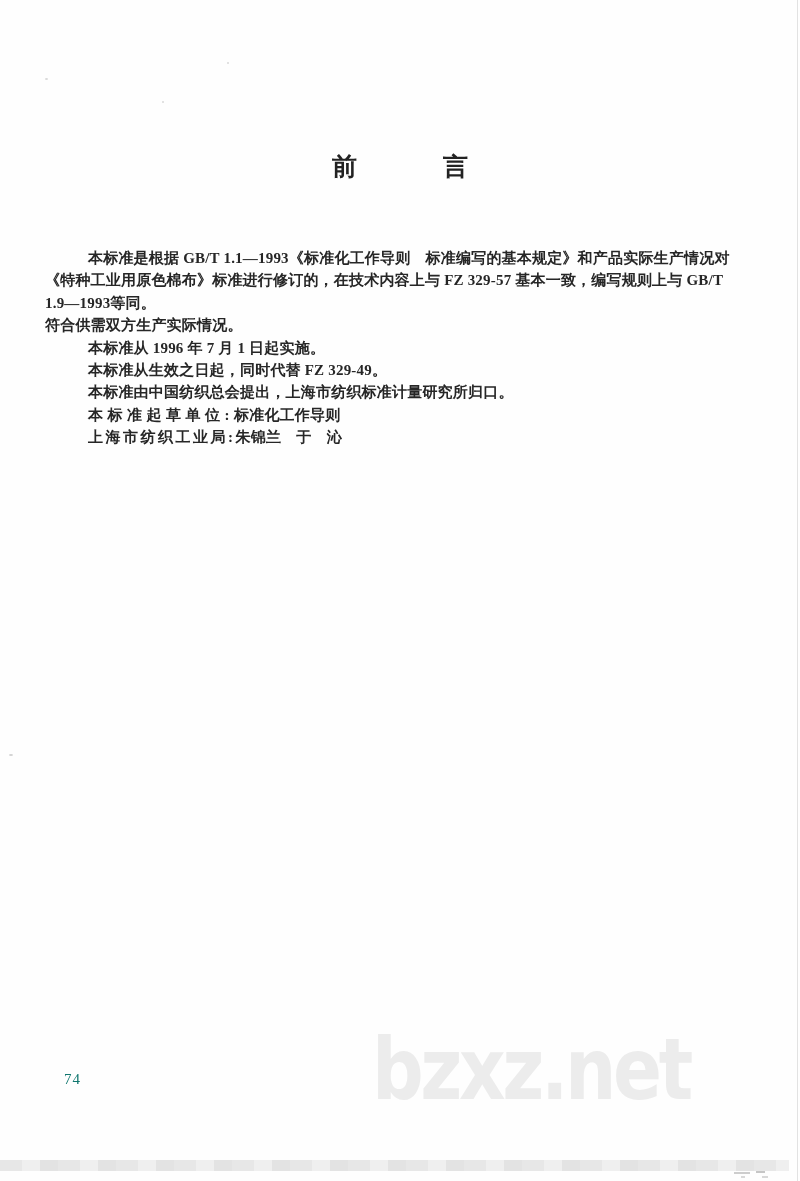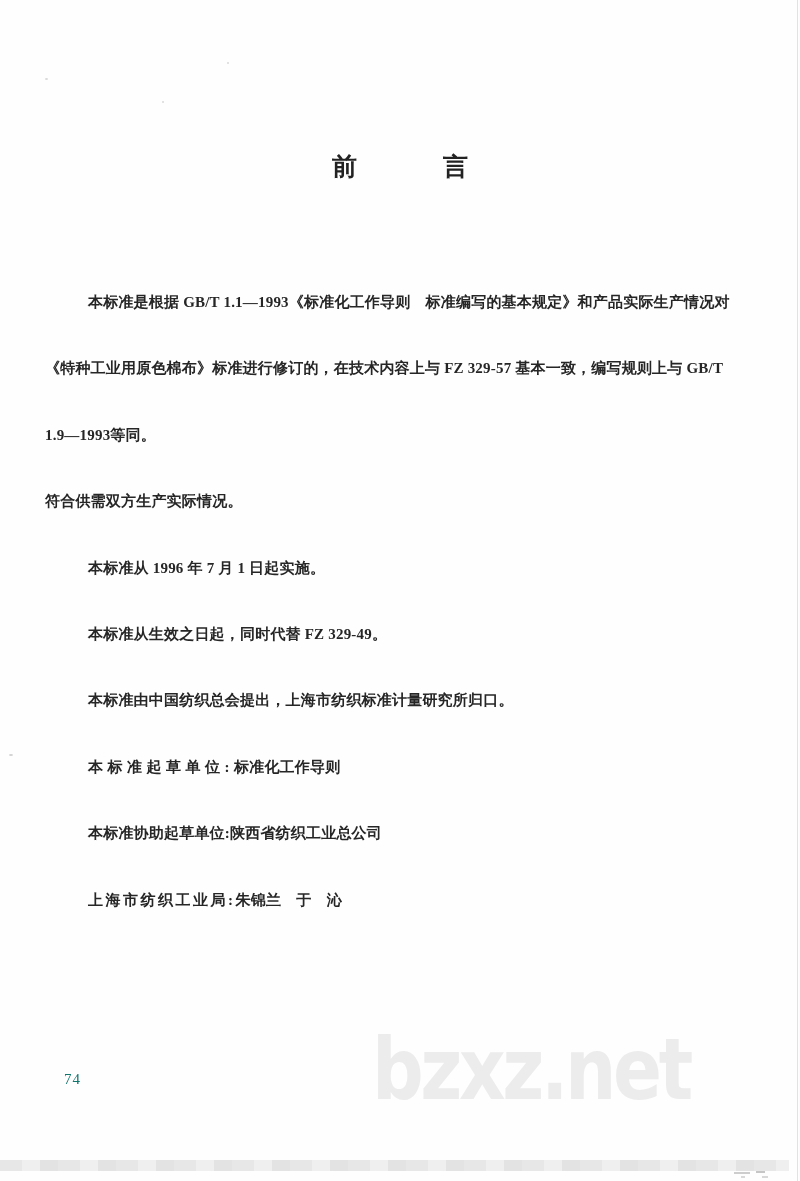--- a/index.html
+++ b/index.html
@@ -10,21 +10,21 @@
   .title{
     position:absolute;top:150px;left:0;width:100%;
     display:flex;justify-content:center;gap:86px;
     font-size:25px;font-weight:700;color:#222;
   }
   .body-text{
     position:absolute;left:45px;top:247px;width:715px;
     font-size:15px;line-height:22.4px;font-weight:600;
     letter-spacing:.2px;white-space:nowrap;
   }
-  .line{height:22.4px;margin-top:44px;}
+  .line{height:22.4px;}
   .ind{padding-left:43px;}
   .sp7{letter-spacing:4.5px;}
   .sp8{letter-spacing:2.5px;}
   .watermark{
     position:absolute;left:372px;top:1026px;
     font-family:"DejaVu Sans","Liberation Sans",sans-serif;
     font-weight:800;font-size:86px;line-height:1;
     color:#ececec;letter-spacing:-4px;
     transform:scaleX(.84);transform-origin:left top;
     user-select:none;
@@ -65,21 +65,20 @@
     <div class="line ind">本标准是根据 GB/T 1.1—1993《标准化工作导则　标准编写的基本规定》和产品实际生产情况对</div>
     <div class="line">《特种工业用原色棉布》标准进行修订的，在技术内容上与 FZ 329-57 基本一致，编写规则上与 GB/T</div>
     <div class="line">1.9—1993等同。</div>
     <div class="line">符合供需双方生产实际情况。</div>
     <div class="line ind">本标准从 1996 年 7 月 1 日起实施。</div>
     <div class="line ind">本标准从生效之日起，同时代替 FZ 329-49。</div>
     <div class="line ind">本标准由中国纺织总会提出，上海市纺织标准计量研究所归口。</div>
     <div class="line ind">
       <span class="sp7">本标准起草单位:</span><span>标准化工作导则</span>
     </div>
-    <div class="line ind">本标准协助起草单位:陕西省纺织工业总公司</div>
     <div class="line ind">
       <span class="sp8">上海市纺织工业局:</span><span>朱锦兰　于　沁</span>
     </div>
   </div>
 
   <div class="pagenum">74</div>
 
   <div class="watermark">bzxz.net</div>
 
   <div class="strip"></div>

